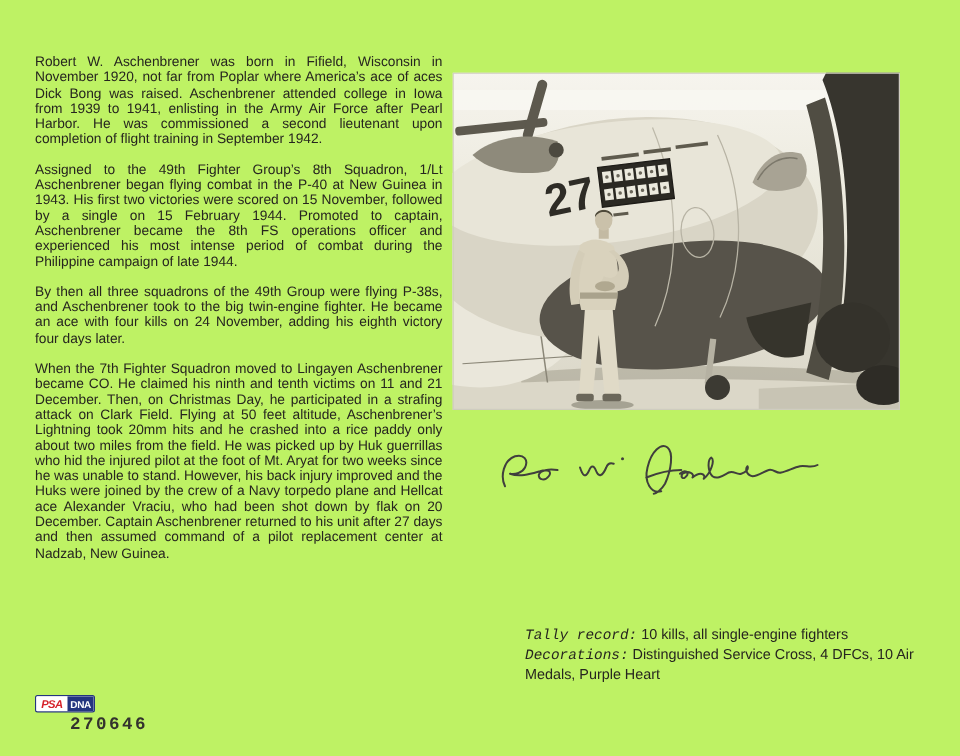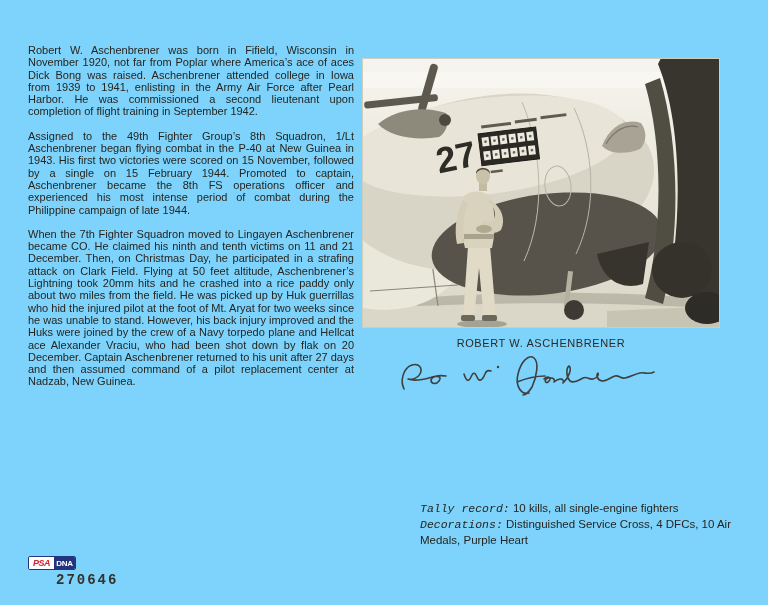--- a/index.html
+++ b/index.html
@@ -2,21 +2,21 @@
 <html><head>
 <meta charset="utf-8">
 <style>
   html,body{margin:0;padding:0;}
   body{
     width:768px;height:605px;position:relative;overflow:hidden;
     background:#fdfdfb;
     font-family:"Liberation Sans", sans-serif;
     -webkit-font-smoothing:antialiased;
   }
-  .page{position:absolute;inset:0;background:#7dd3fc;}
+  .page{position:absolute;inset:0;background:#bef264;}
   .bio-col{
     position:absolute;left:28px;top:44px;width:326px;
     font-size:11px;line-height:12.3px;color:#26251f;
     text-align:justify;
   }
   .bio-col p{margin:0 0 12px 0;}
   .photo-wrap{position:absolute;left:362px;top:58px;width:358px;height:270px;}
   .photo-wrap svg{display:block;width:100%;height:100%;}
   .photo-caption{
     position:absolute;left:362px;top:337px;width:358px;
@@ -50,20 +50,21 @@
   }
 </style>
 </head>
 <body>
 
 <div class="page">
 
   <div class="bio-col">
     <p>Robert W. Aschenbrener was born in Fifield, Wisconsin in November 1920, not far from Poplar where America’s ace of aces Dick Bong was raised. Aschenbrener attended college in Iowa from 1939 to 1941, enlisting in the Army Air Force after Pearl Harbor. He was commissioned a second lieutenant upon completion of flight training in September 1942.</p>
     <p>Assigned to the 49th Fighter Group’s 8th Squadron, 1/Lt Aschenbrener began flying combat in the P-40 at New Guinea in 1943. His first two victories were scored on 15 November, followed by a single on 15 February 1944. Promoted to captain, Aschenbrener became the 8th FS operations officer and experienced his most intense period of combat during the Philippine campaign of late 1944.</p>
+    <p>By then all three squadrons of the 49th Group were flying P-38s, and Aschenbrener took to the big twin-engine fighter. He became an ace with four kills on 24 November, adding his eighth victory four days later.</p>
     <p>When the 7th Fighter Squadron moved to Lingayen Aschenbrener became CO. He claimed his ninth and tenth victims on 11 and 21 December. Then, on Christmas Day, he participated in a strafing attack on Clark Field. Flying at 50 feet altitude, Aschenbrener’s Lightning took 20mm hits and he crashed into a rice paddy only about two miles from the field. He was picked up by Huk guerrillas who hid the injured pilot at the foot of Mt. Aryat for two weeks since he was unable to stand. However, his back injury improved and the Huks were joined by the crew of a Navy torpedo plane and Hellcat ace Alexander Vraciu, who had been shot down by flak on 20 December. Captain Aschenbrener returned to his unit after 27 days and then assumed command of a pilot replacement center at Nadzab, New Guinea.</p>
   </div>
 
   <div class="photo-wrap">
     <svg viewBox="0 0 358 270" preserveAspectRatio="none">
       <defs>
         <linearGradient id="gsky" x1="0" y1="0" x2="0" y2="1">
           <stop offset="0" stop-color="#f6f4ee"></stop>
           <stop offset="0.35" stop-color="#edebdf"></stop>
           <stop offset="0.75" stop-color="#e2dfd2"></stop>
@@ -157,21 +158,20 @@
         <ellipse cx="122" cy="171" rx="8" ry="4" fill="#b0a890"></ellipse>
         <rect x="117" y="125" width="8" height="8" fill="#c3baa3"></rect>
         <ellipse cx="121" cy="118" rx="7" ry="8.5" fill="#cac1aa"></ellipse>
         <path d="M114,116 C113,108 129,108 128,116 C126,110 116,110 114,116 Z" fill="#4f4a3b"></path>
       </g>
 
       <rect x="0.5" y="0.5" width="357" height="269" fill="none" stroke="#cfccc0"></rect>
     </svg>
   </div>
 
-  <div class="photo-caption">ROBERT W. ASCHENBRENER</div>
 
   <div class="signature">
     <svg viewBox="0 0 266 54">
       <g fill="none" stroke="#403f3d" stroke-width="1.6" stroke-linecap="round" stroke-linejoin="round">
         <path d="M6,41 C2,33 5,20 14,17 C21,15 25,20 22,26 C20,30 14,32 10,31 C18,34 27,31 34,29 C40,27 44,29 41,33 C38,37 33,36 33,32 C34,28 41,27 48,28"></path>
         <path d="M66,26 C68,32 70,35 73,29 C75,24 77,24 79,29 C81,34 84,33 87,26 C88,23 90,22 93,23"></path>
         <circle cx="100" cy="19" r="1.2" fill="#403f3d" stroke="none"></circle>
         <path d="M131,45 C123,47 117,38 120,26 C123,13 131,6 136,10 C141,14 139,28 134,39 C131,44 127,47 125,47 M119,34 C129,30 139,28 147,28"></path>
         <path d="M146,31 C150,27 154,30 151,33 C149,36 146,34 148,31 C153,28 158,31 156,34 C162,29 167,31 165,35 C171,30 174,20 171,18 C168,20 168,29 172,33 C176,36 181,32 185,30 C189,28 191,32 195,31 C199,30 201,27 200,25 C198,27 199,32 204,33 C209,33 213,29 217,28 C221,27 223,31 227,30 C232,29 237,26 242,25 C247,24 251,27 256,24"></path>
       </g>

